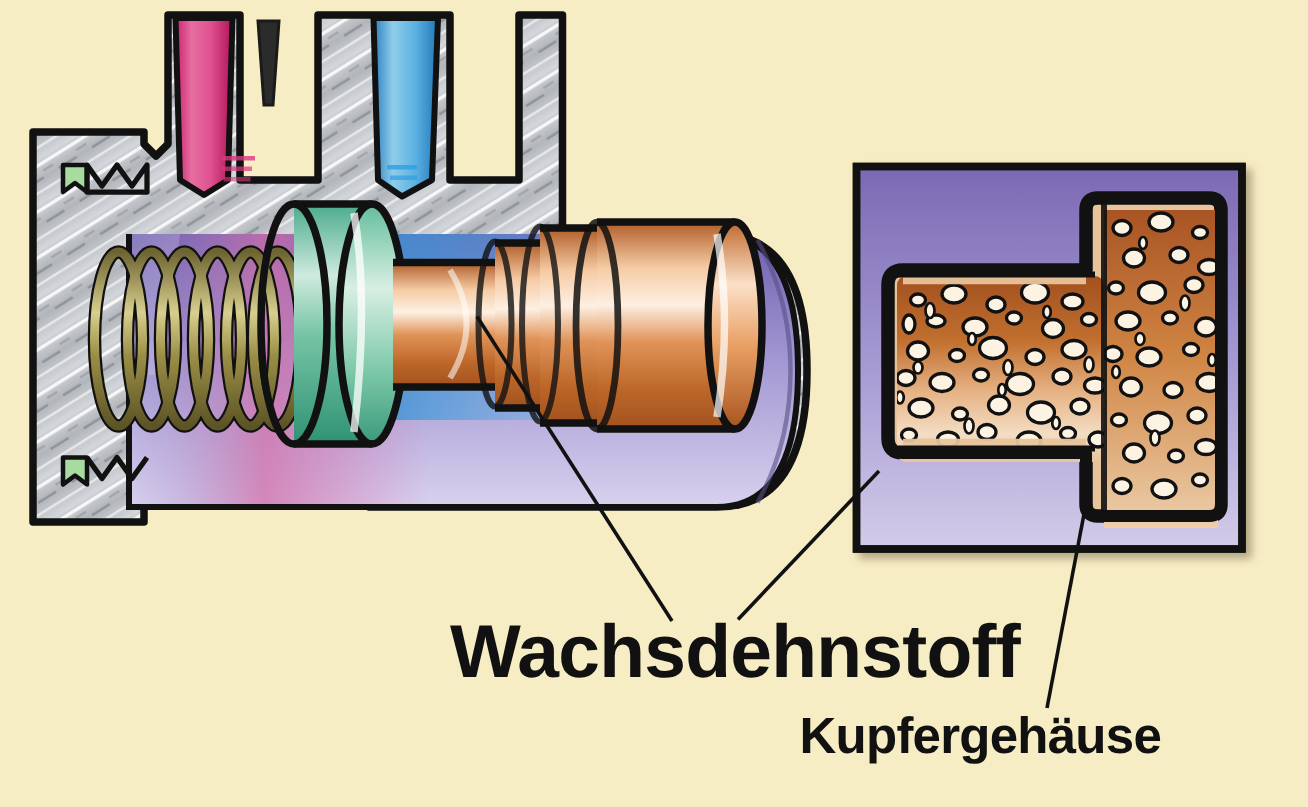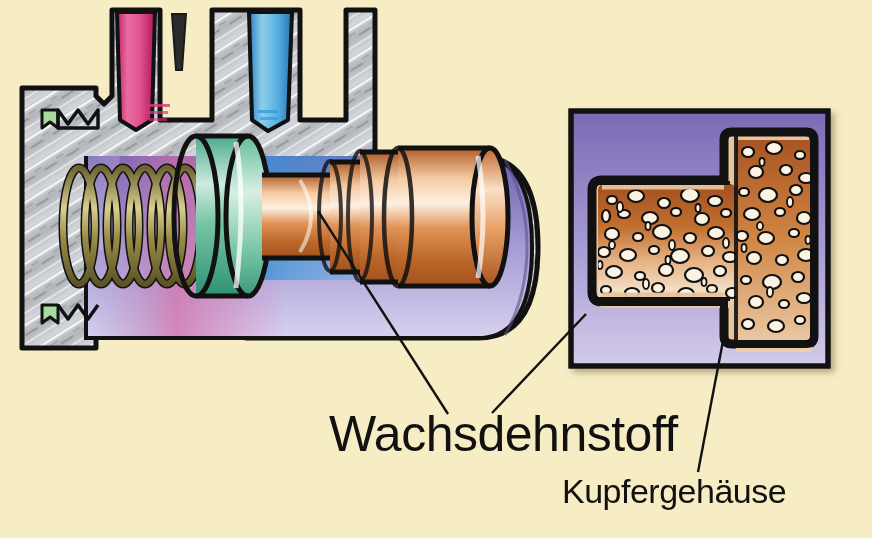--- a/index.html
+++ b/index.html
@@ -7,24 +7,23 @@
     width:872px;height:538px;overflow:hidden;
     background:#f7edc4;
     font-family:"Liberation Sans","DejaVu Sans",sans-serif;
   }
   #stage{position:relative;width:872px;height:538px;}
   #art{position:absolute;left:0;top:0;}
   .lbl{
     position:absolute;
     color:#111111;
     font-family:"Liberation Sans","DejaVu Sans",sans-serif;
-    font-weight:400;
+    font-weight:700;
     white-space:nowrap;
     letter-spacing:-0.5px;
-    margin-left:29px;
   }
   #label-wachs{left:300px;top:409px;font-size:50px;line-height:50px;}
   #label-kupfer{left:533px;top:466px;font-size:34px;line-height:50px;}
 </style>
 </head>
 <body>
 
 <div id="stage">
 
 <svg id="art" width="872" height="538" viewBox="0 0 872 538">

